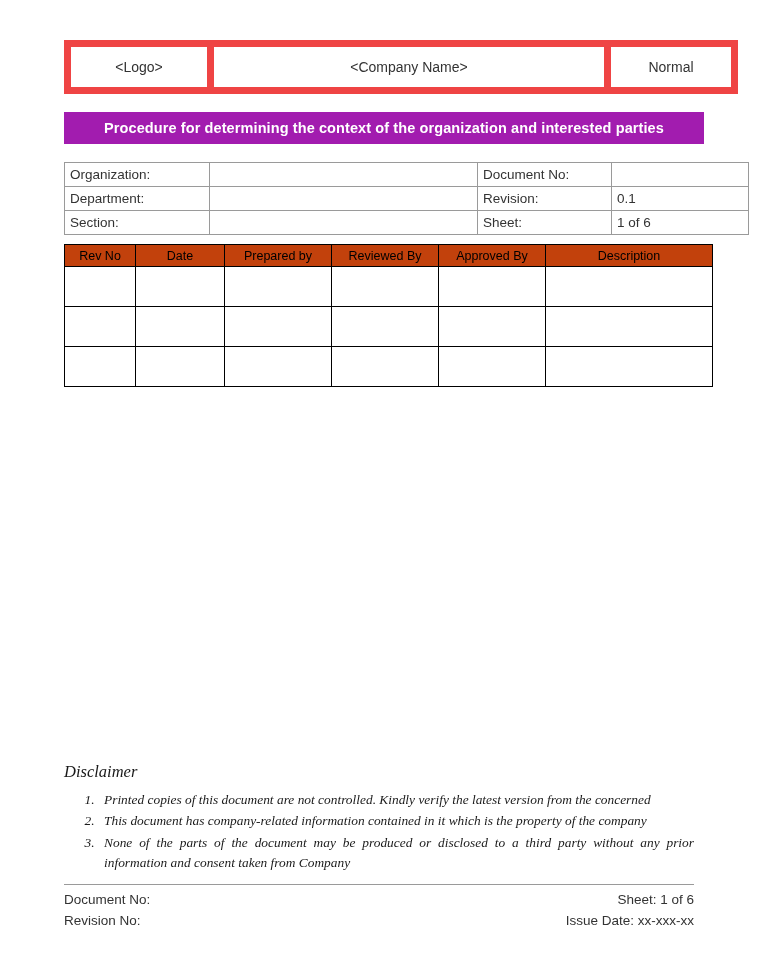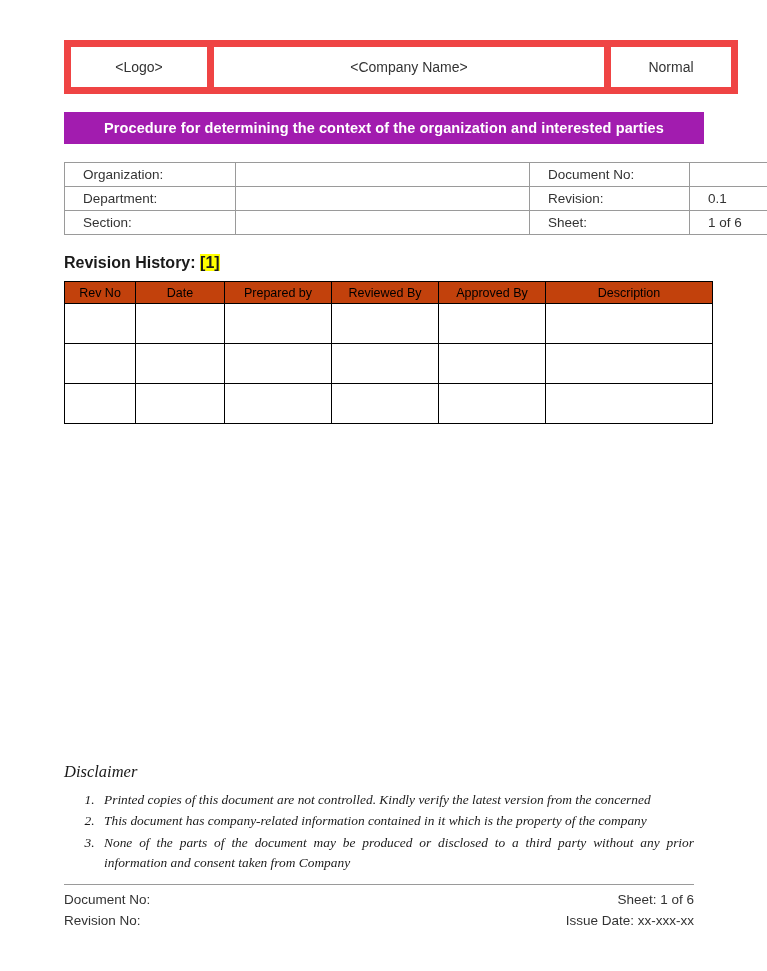--- a/index.html
+++ b/index.html
@@ -63,21 +63,21 @@
   .info-table {
     margin-top: 18px;
     width: 640px;
     table-layout: fixed;
   }
   .info-table td {
     border: 1px solid #9a9a9a;
     height: 21px;
     font-size: 13.5px;
     color: #333333;
-    padding: 1px 18px;
+    padding: 1px 5px;
     vertical-align: middle;
   }
   .ic1 { width: 134px; }
   .ic2 { width: 257px; }
   .ic3 { width: 123px; }
   .ic4 { width: 126px; margin-left: 13px; }
 
   
   .rev-heading {
     margin-top: 19px;
@@ -196,24 +196,20 @@
     </tr>
     <tr>
       <td class="ic1">Section:</td>
       <td class="ic2"></td>
       <td class="ic3">Sheet:</td>
       <td class="ic4">1 of 6</td>
     </tr>
   </tbody>
     </table>
 
-  <div class="rev-heading">
-    <span>Revision History:</span>
-    <span class="hl">[<span>1</span>]</span>
-  </div>
 
   <table class="rev-table">
     <tbody>
         <tr>
       <th class="rc-rev">Rev No</th>
       <th class="rc-date">Date</th>
       <th class="rc-prep">Prepared by</th>
       <th class="rc-rev2">Reviewed By</th>
       <th class="rc-appr">Approved By</th>
       <th class="rc-desc">Description</th>

